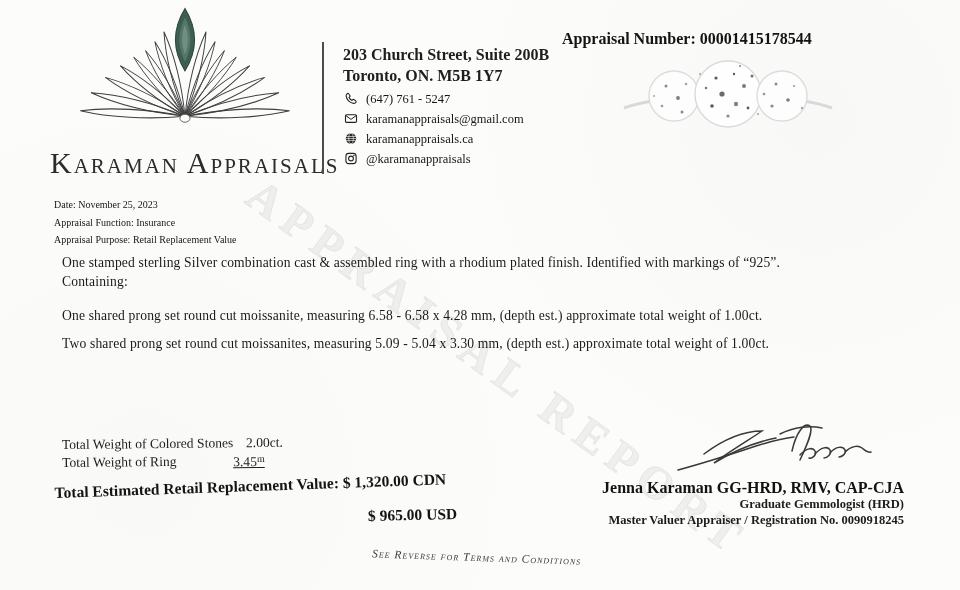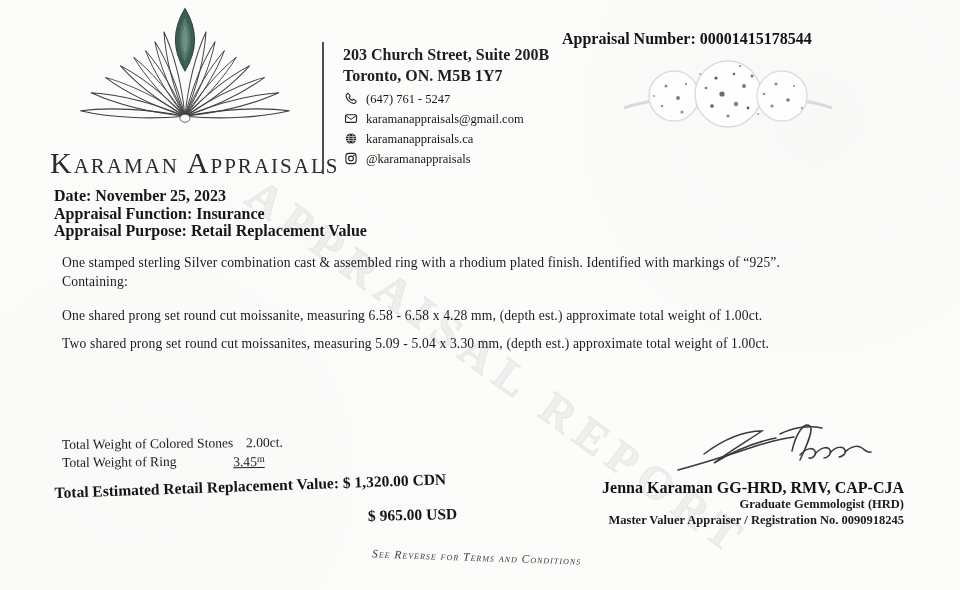--- a/index.html
+++ b/index.html
@@ -23,21 +23,21 @@
   }
   .divider{left:322px;top:42px;width:2px;height:132px;background:#4d4d4d;}
   .address{left:343px;top:44px;font-weight:bold;font-size:16px;line-height:21px;white-space:nowrap;}
   .contacts{left:344px;top:92px;}
   .contact-row{display:flex;height:20px;white-space:nowrap;}
   .contact-row .cicon{width:14px;height:13px;margin-right:8px;flex:0 0 14px;}
   .contact-row .ctext{font-size:12.5px;color:#161616;}
   .appr-num{left:562px;top:30px;font-weight:bold;font-size:16px;white-space:nowrap;color:#141414;}
   .ring-photo{left:616px;top:56px;width:224px;height:78px;}
   
-  .meta{left:54px;top:187px;font-weight:bold;font-size:16px;line-height:17.5px;white-space:nowrap;color:#161616;}
+  .meta{left:54px;top:196px;font-weight:normal;font-size:10px;line-height:17.5px;white-space:nowrap;color:#161616;}
   
   .desc{left:62px;width:840px;font-size:13.6px;letter-spacing:0.15px;color:#1a1a1a;white-space:nowrap;}
   .desc-intro{top:255px;}
   .desc-containing{top:274px;}
   .desc-item1{top:308px;}
   .desc-item2{top:336px;}
   
   .watermark{
     left:268px;top:168px;
     transform:rotate(36deg);transform-origin:left top;

